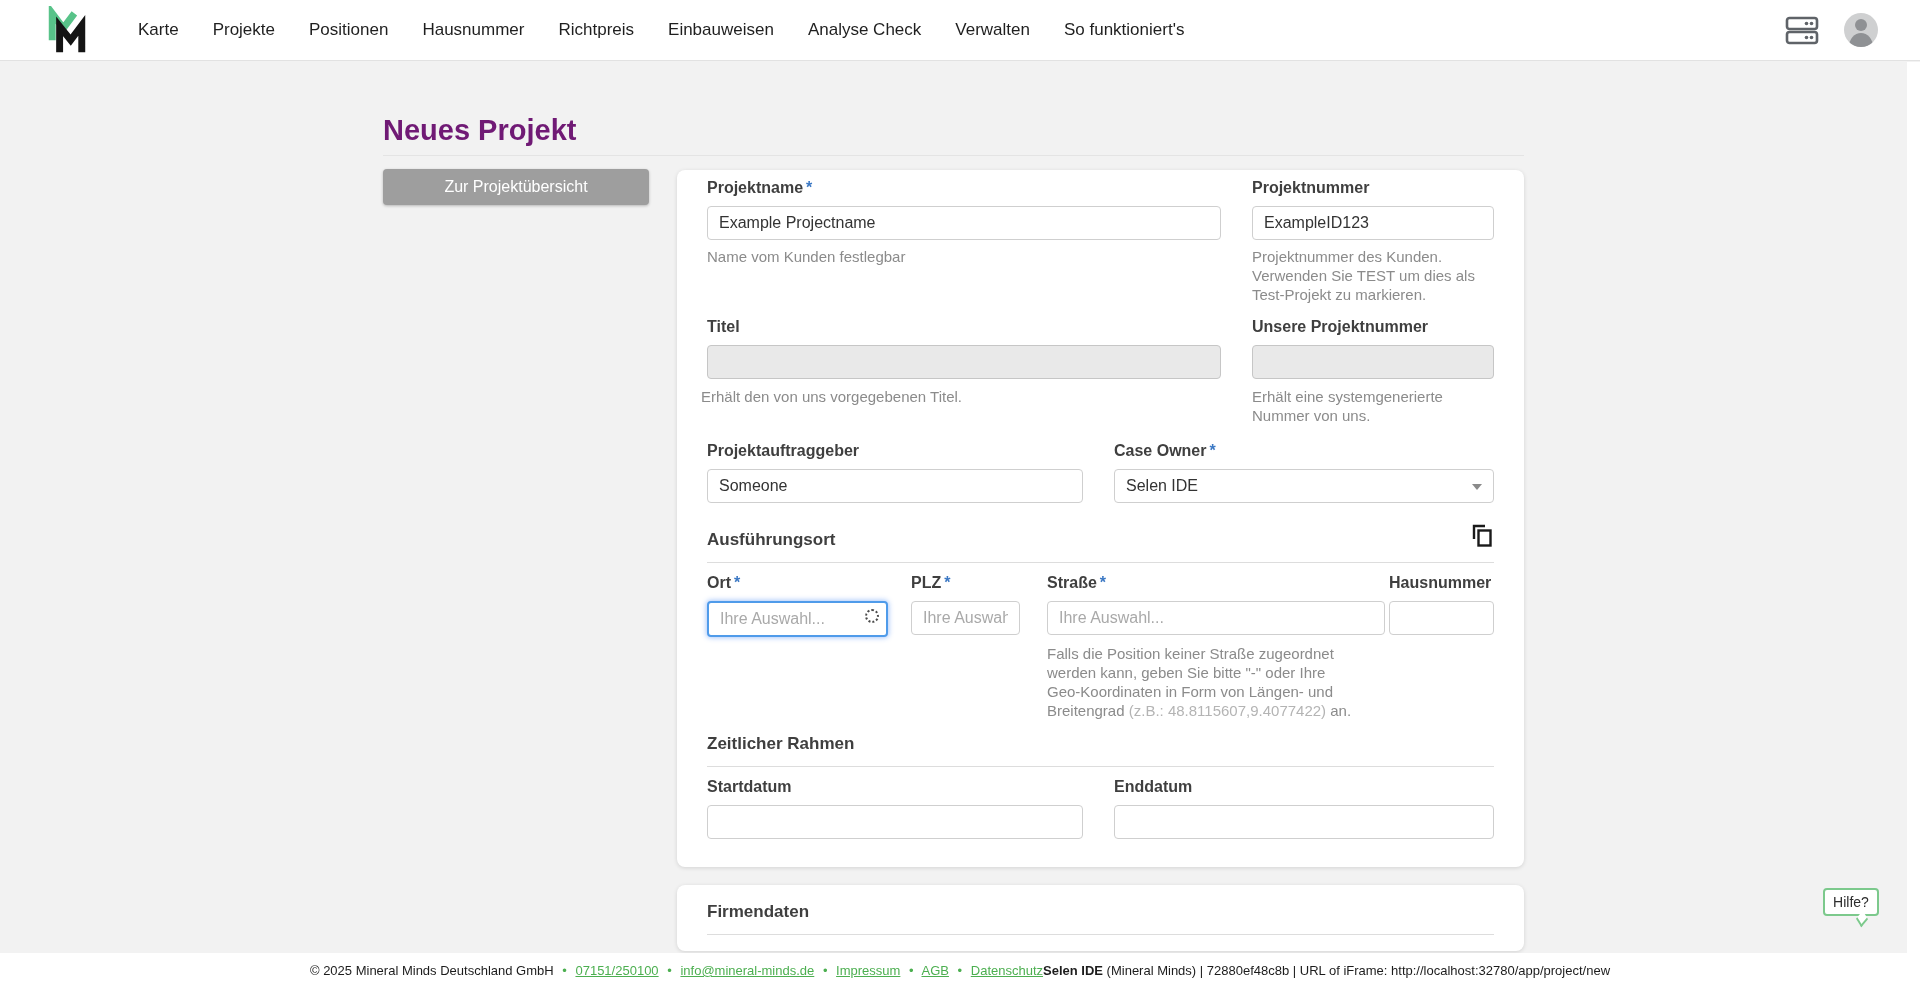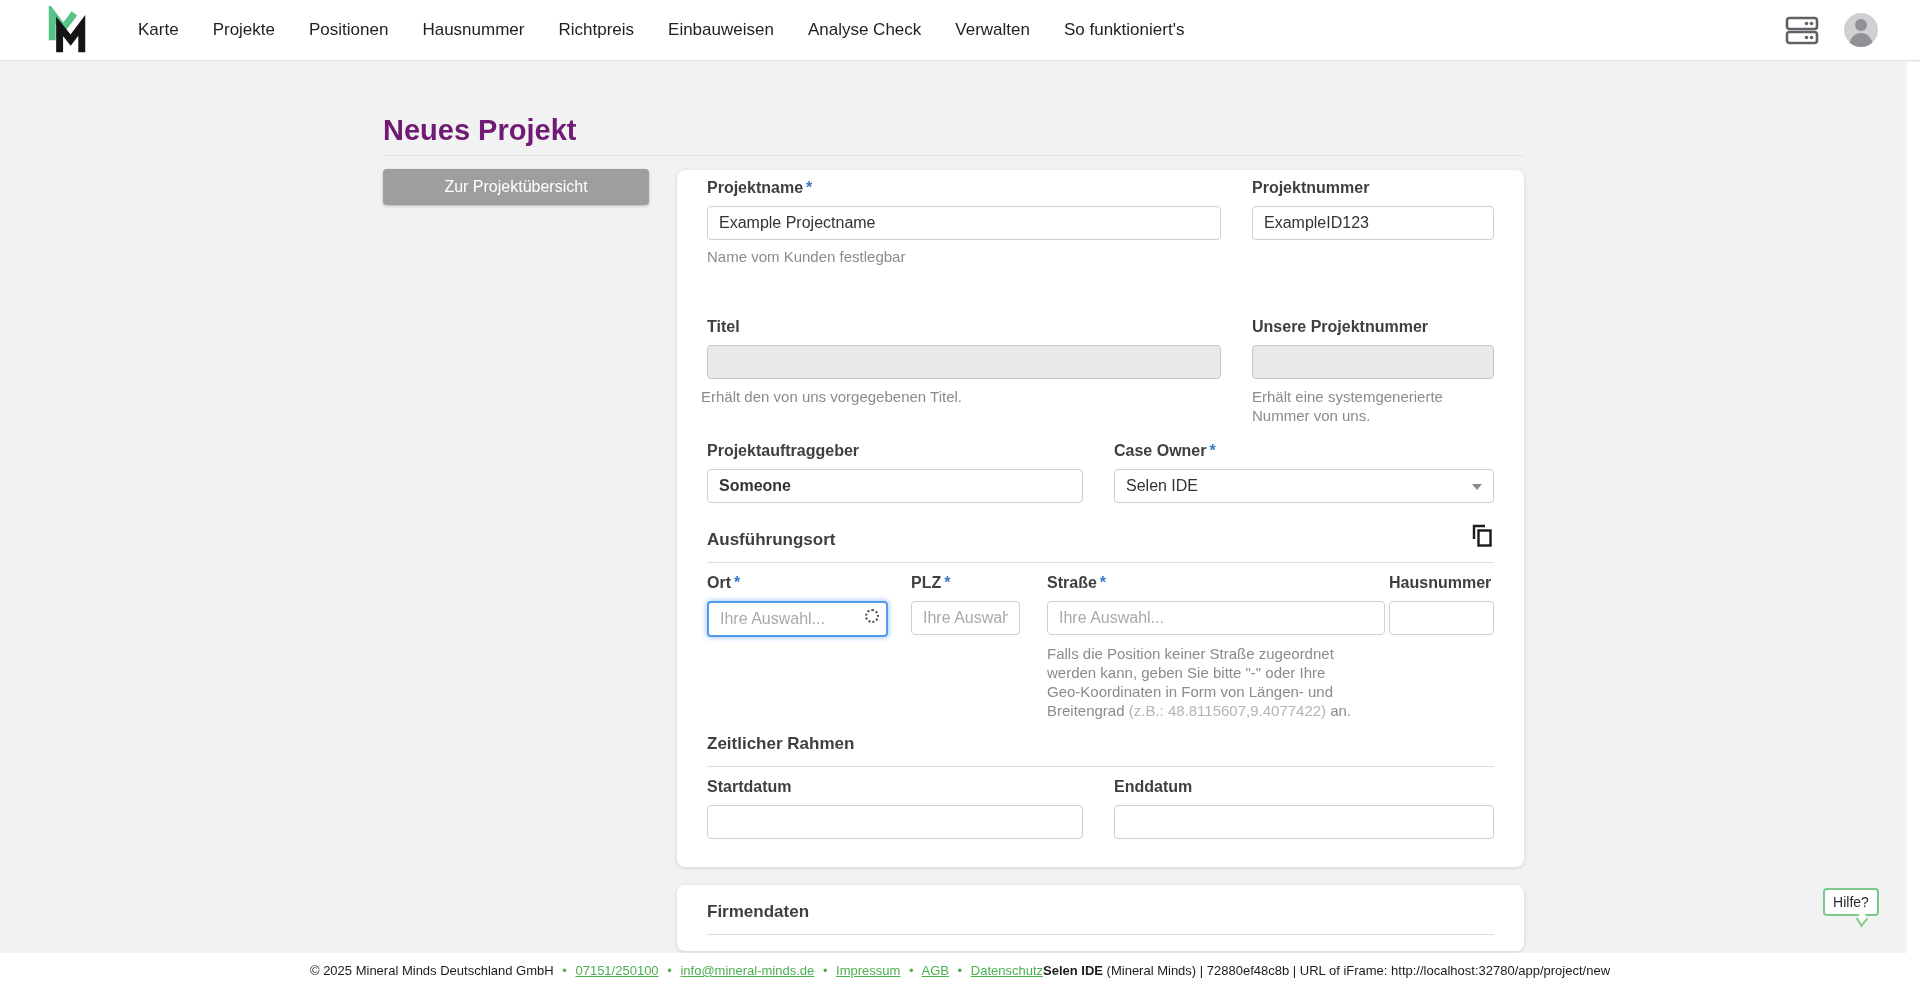--- a/index.html
+++ b/index.html
@@ -177,31 +177,32 @@
 <div class="card card-1">
 
   <div class="field-label" style="left:30px; top:9px;">
     <span>Projektname</span><span class="req">*</span>
   </div>
   <input class="text-input" style="left: 30px; top: 36px; width: 514px;" type="text" value="Example Projectname">
   <div class="helper" style="left:30px; top:77px;">Name vom Kunden festlegbar</div>
 
   <div class="field-label" style="left:575px; top:9px;">Projektnummer</div>
   <input class="text-input" style="left: 575px; top: 36px; width: 242px;" type="text" value="ExampleID123">
+  <div class="helper" style="left:575px; top:77px; width:250px;">Projektnummer des Kunden. Verwenden Sie TEST um dies als Test-Projekt zu markieren.</div>
 
   <div class="field-label" style="left:30px; top:148px;">Titel</div>
   <input class="text-input disabled" style="left: 30px; top: 175px; width: 514px;" type="text" disabled="">
   <div class="helper" style="left:24px; top:217px;">Erhält den von uns vorgegebenen Titel.</div>
 
   <div class="field-label" style="left:575px; top:148px;">Unsere Projektnummer</div>
   <input class="text-input disabled" style="left: 575px; top: 175px; width: 242px;" type="text" disabled="">
   <div class="helper" style="left:575px; top:217px; width:250px;">Erhält eine systemgenerierte Nummer von uns.</div>
 
   <div class="field-label" style="left:30px; top:272px;">Projektauftraggeber</div>
-  <input class="text-input" style="left: 30px; top: 299px; width: 376px; font-weight: bold;" type="text" value="Someone">
+  <input class="text-input" style="left: 30px; top: 299px; width: 376px;" type="text" value="Someone">
 
   <div class="field-label" style="left:437px; top:272px;">
     <span>Case Owner</span><span class="req">*</span>
   </div>
   <div class="select-box" style="left:437px; top:299px; width:380px;">
     <span>Selen IDE</span>
     <span class="select-caret"></span>
   </div>
 
   <div class="section-heading" style="left:30px; top:360px;">Ausführungsort</div>

